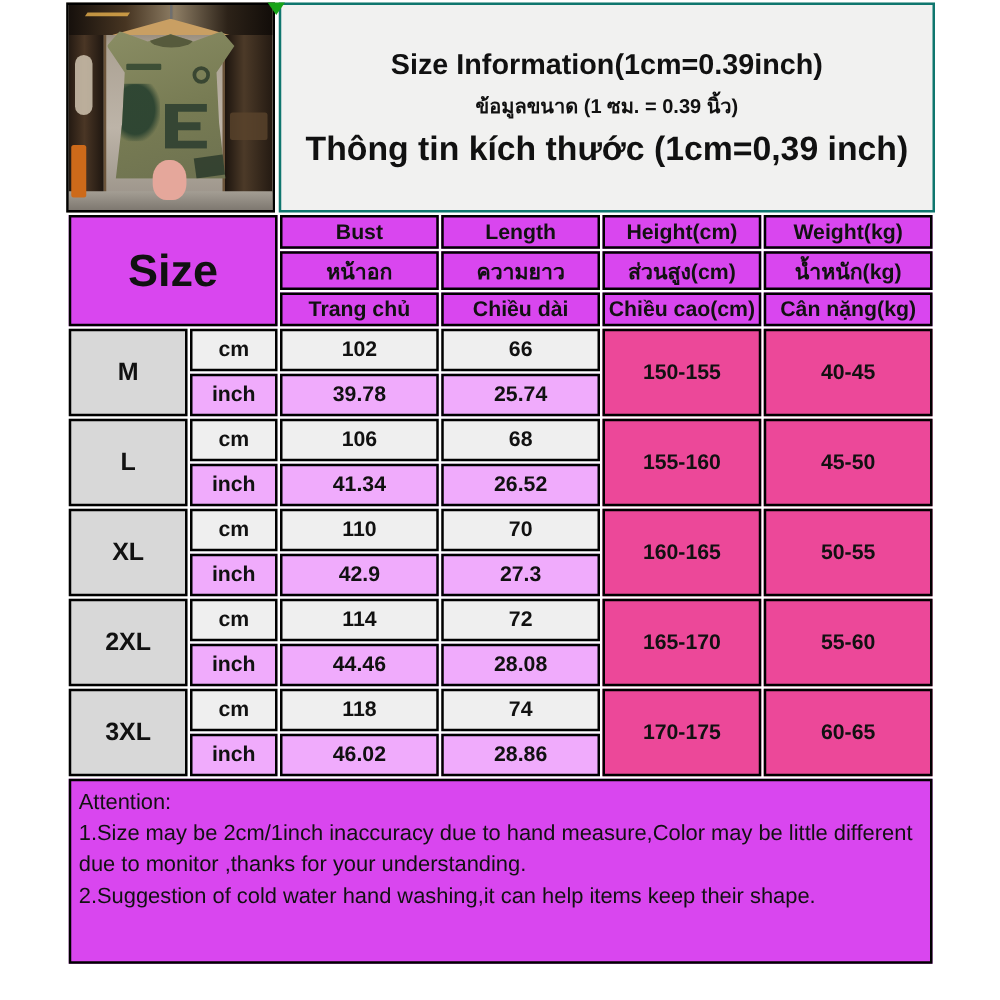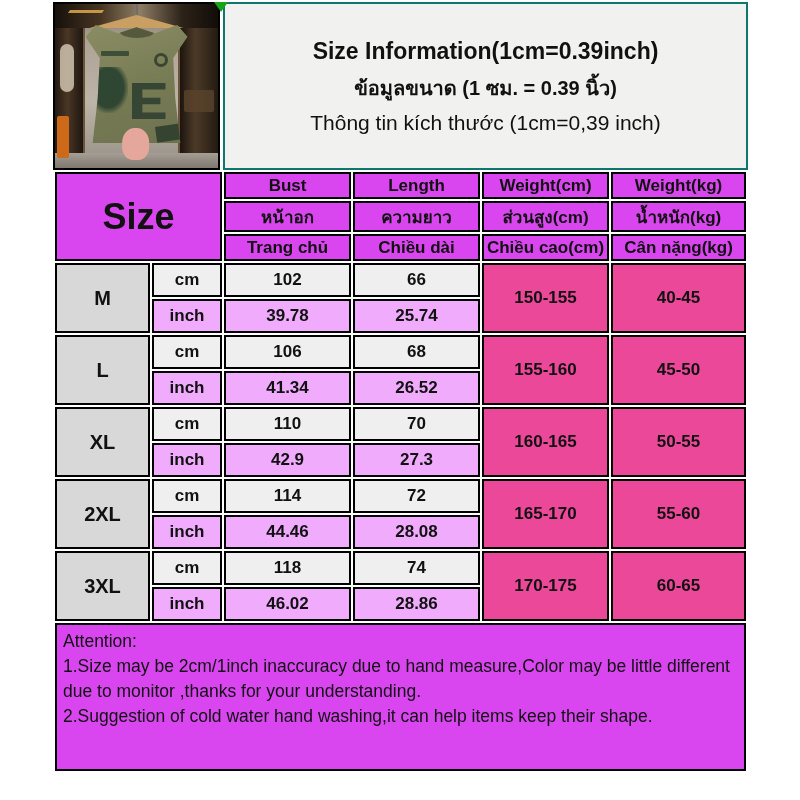--- a/index.html
+++ b/index.html
@@ -8,22 +8,22 @@
   .content { position: relative; width: 695px; margin: 2px 0 0 53px; }
 
   
   .top-row { display: flex; }
   .img-box { width: 167px; height: 168px; border: 2px solid #000; position: relative;
              overflow: hidden; margin-right: 3px; flex: 0 0 auto; background: #b5ada0; }
   .title-box { flex: 1 1 auto; height: 168px; border: 2px solid #0f766e; background: #f1f1f0;
                display: flex; flex-direction: column; align-items: center; justify-content: center;
                gap: 7px; text-align: center; }
   .title-l1 { font-size: 23px; font-weight: bold; }
-  .title-l2 { font-size: 20px; font-weight: bold; }
-  .title-l3 { font-size: 21px; font-weight: normal; }
+  .title-l2 { font-size: 16px; font-weight: bold; }
+  .title-l3 { font-size: 27px; font-weight: bold; }
   .corner-marker { position: absolute; left: 161px; top: 0; width: 0; height: 0; z-index: 5;
                    border-left: 7px solid transparent; border-right: 7px solid transparent;
                    border-top: 10px solid #17a317; }
 
   
   .scene { position: absolute; inset: 0;
            background: linear-gradient(180deg, #6a5c4a 0%, #aca294 20%, #bdb4a8 60%, #968f85 100%); }
   .ceil { position: absolute; top: 0; left: 0; right: 0; height: 24px;
           background: linear-gradient(90deg, #16100c 0%, #473522 28%, #8d7d64 52%, #2c2218 78%, #120d09 100%); }
   .light-strip { position: absolute; top: 6px; left: 14px; width: 34px; height: 3px;
@@ -135,21 +135,21 @@
         <col class="c-bust">
       <col class="c-length">
         <col class="c-height">
         <col class="c-weight">
     </colgroup>
     <tbody>
       <tr class="hdr-row">
         <td class="size-big" rowspan="3" colspan="2">Size</td>
         <td>Bust</td>
         <td>Length</td>
-        <td>Weight(cm)</td>
+        <td>Height(cm)</td>
         <td>Weight(kg)</td>
       </tr>
       <tr class="hdr-row">
         <td>หน้าอก</td>
         <td>ความยาว</td>
         <td>ส่วนสูง(cm)</td>
         <td>น้ำหนัก(kg)</td>
       </tr>
       <tr class="hdr-row">
         <td>Trang chủ</td>

